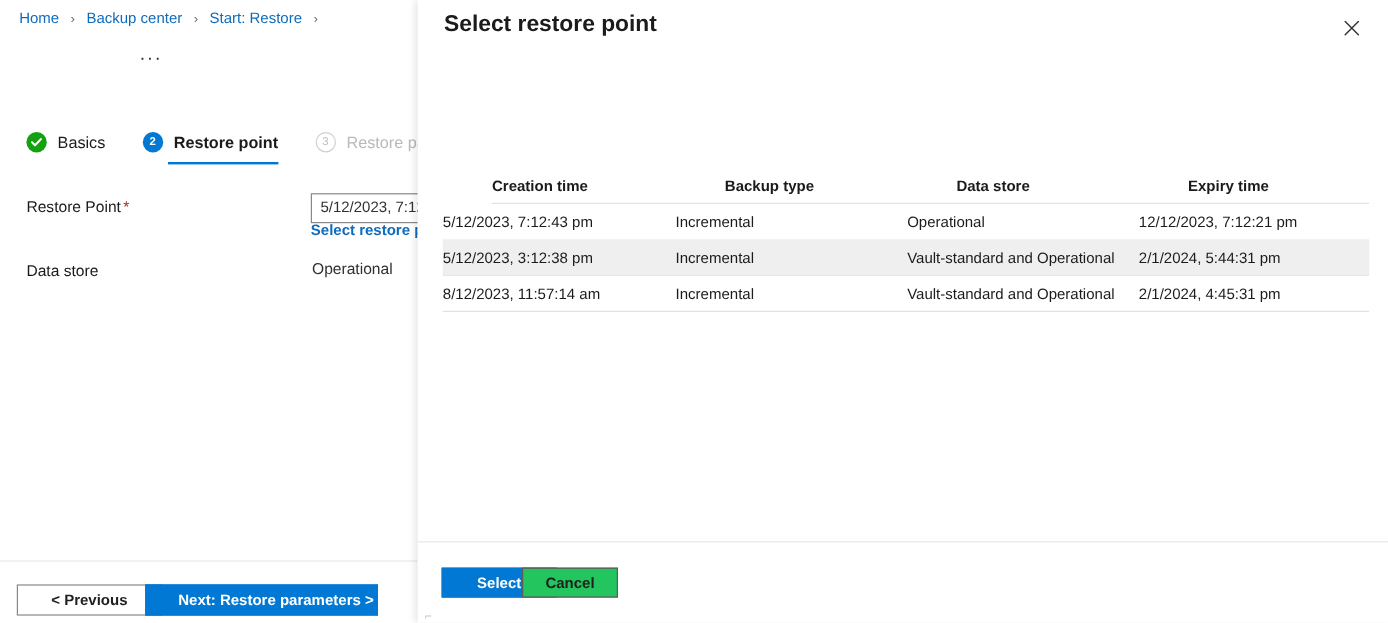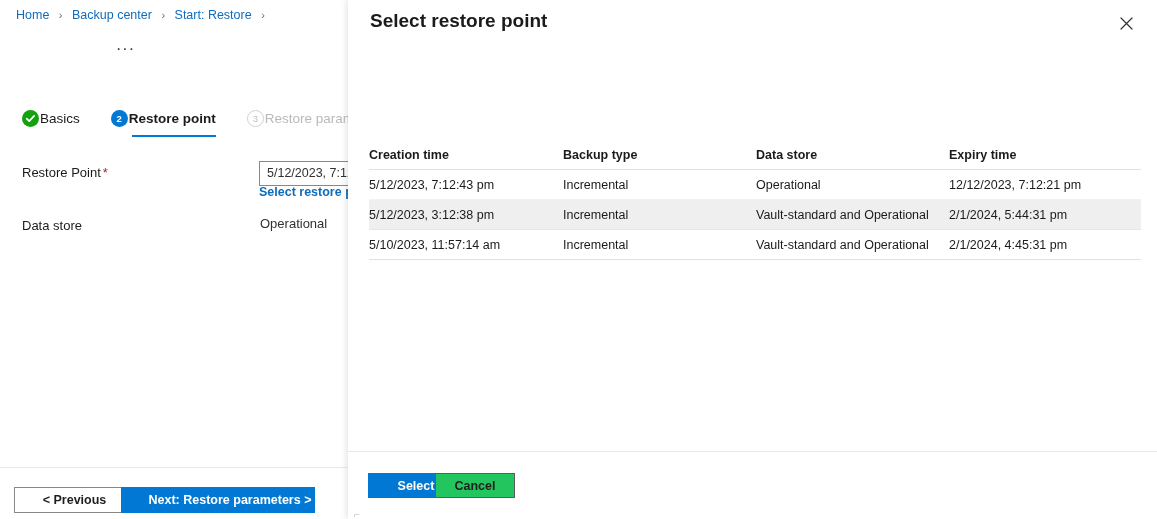--- a/index.html
+++ b/index.html
@@ -39,21 +39,21 @@
   #page-ellipsis {
     position: absolute; left: 116px; top: 40px;
     font-size: 16px; color: #323130; letter-spacing: 1px;
   }
 
   
   #steps {
     position: absolute; left: 22px; top: 110px;
     display: flex; align-items: flex-start; gap: 0px;
   }
-  .step { display: flex; align-items: center; gap: 1px; padding: 0 14px 0 0; position: relative; }
+  .step { display: flex; align-items: center; gap: 9px; padding: 0 14px 0 0; position: relative; }
   .step:not(:first-child) { padding-left: 17px; }
   .step-label { font-size: 13.5px; color: #1b1b1b; white-space: nowrap; }
   .step.active .step-label { font-weight: 600; }
   .step.disabled .step-label { color: #b9b9b9; }
   .step-underline {
     position: absolute; left: 38px; right: 14px; bottom: -10px; height: 2px;
     background: #0078d4;
   }
   .circle {
     width: 17px; height: 17px; border-radius: 50%;
@@ -138,20 +138,21 @@
   #time-pill .pill-value { font-weight: 700; margin-left: 4px; }
 
   
   #rp-table {
     position: absolute; left: 21px; top: 142px;
     width: 772px;
   }
   .tbl-head {
     position: relative; height: 28px;
     border-bottom: 1px solid #e1e1e1;
+    margin-left: 41px;
   }
   .tbl-head .th {
     position: absolute; top: 6px;
     font-size: 12.5px; font-weight: 700; color: #1b1b1b;
     white-space: nowrap;
   }
   .tbl-row {
     position: relative; height: 30px;
     border-bottom: 1px solid #f3f2f1;
     cursor: pointer;
@@ -280,21 +281,21 @@
       </div>
 
       <div class="tbl-row selected">
         <span class="td c0">5/12/2023, 3:12:38 pm</span>
         <span class="td c1">Incremental</span>
         <span class="td c2">Vault-standard and Operational</span>
         <span class="td c3">2/1/2024, 5:44:31 pm</span>
       </div>
 
       <div class="tbl-row">
-        <span class="td c0">5/10/2023, 11:57:14 am</span>
+        <span class="td c0">8/12/2023, 11:57:14 am</span>
         <span class="td c1">Incremental</span>
         <span class="td c2">Vault-standard and Operational</span>
         <span class="td c3">2/1/2024, 4:45:31 pm</span>
       </div>
 
     </div>
 
     <div id="dialog-footer-sep"></div>
     <div id="btn-select">Select</div>
     <div id="btn-cancel">Cancel</div>

